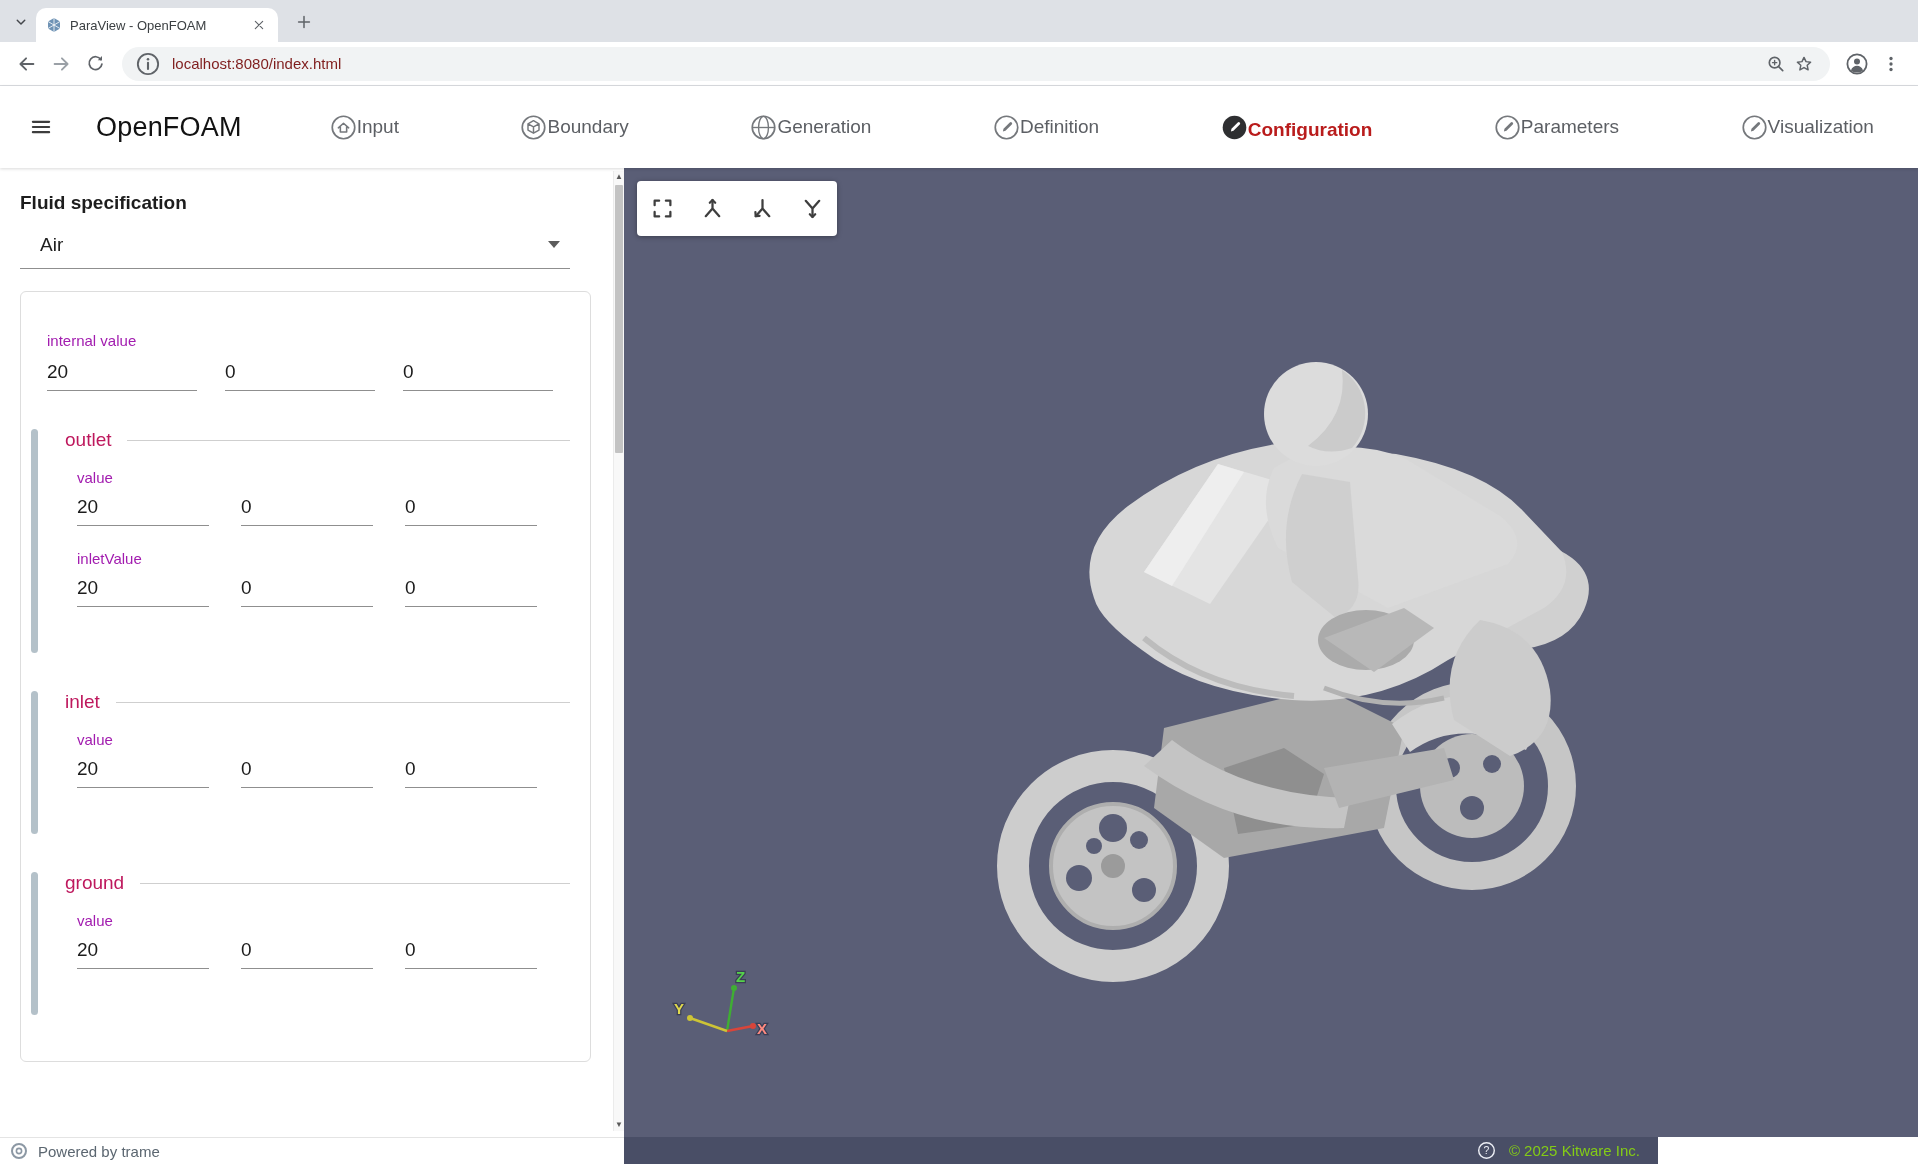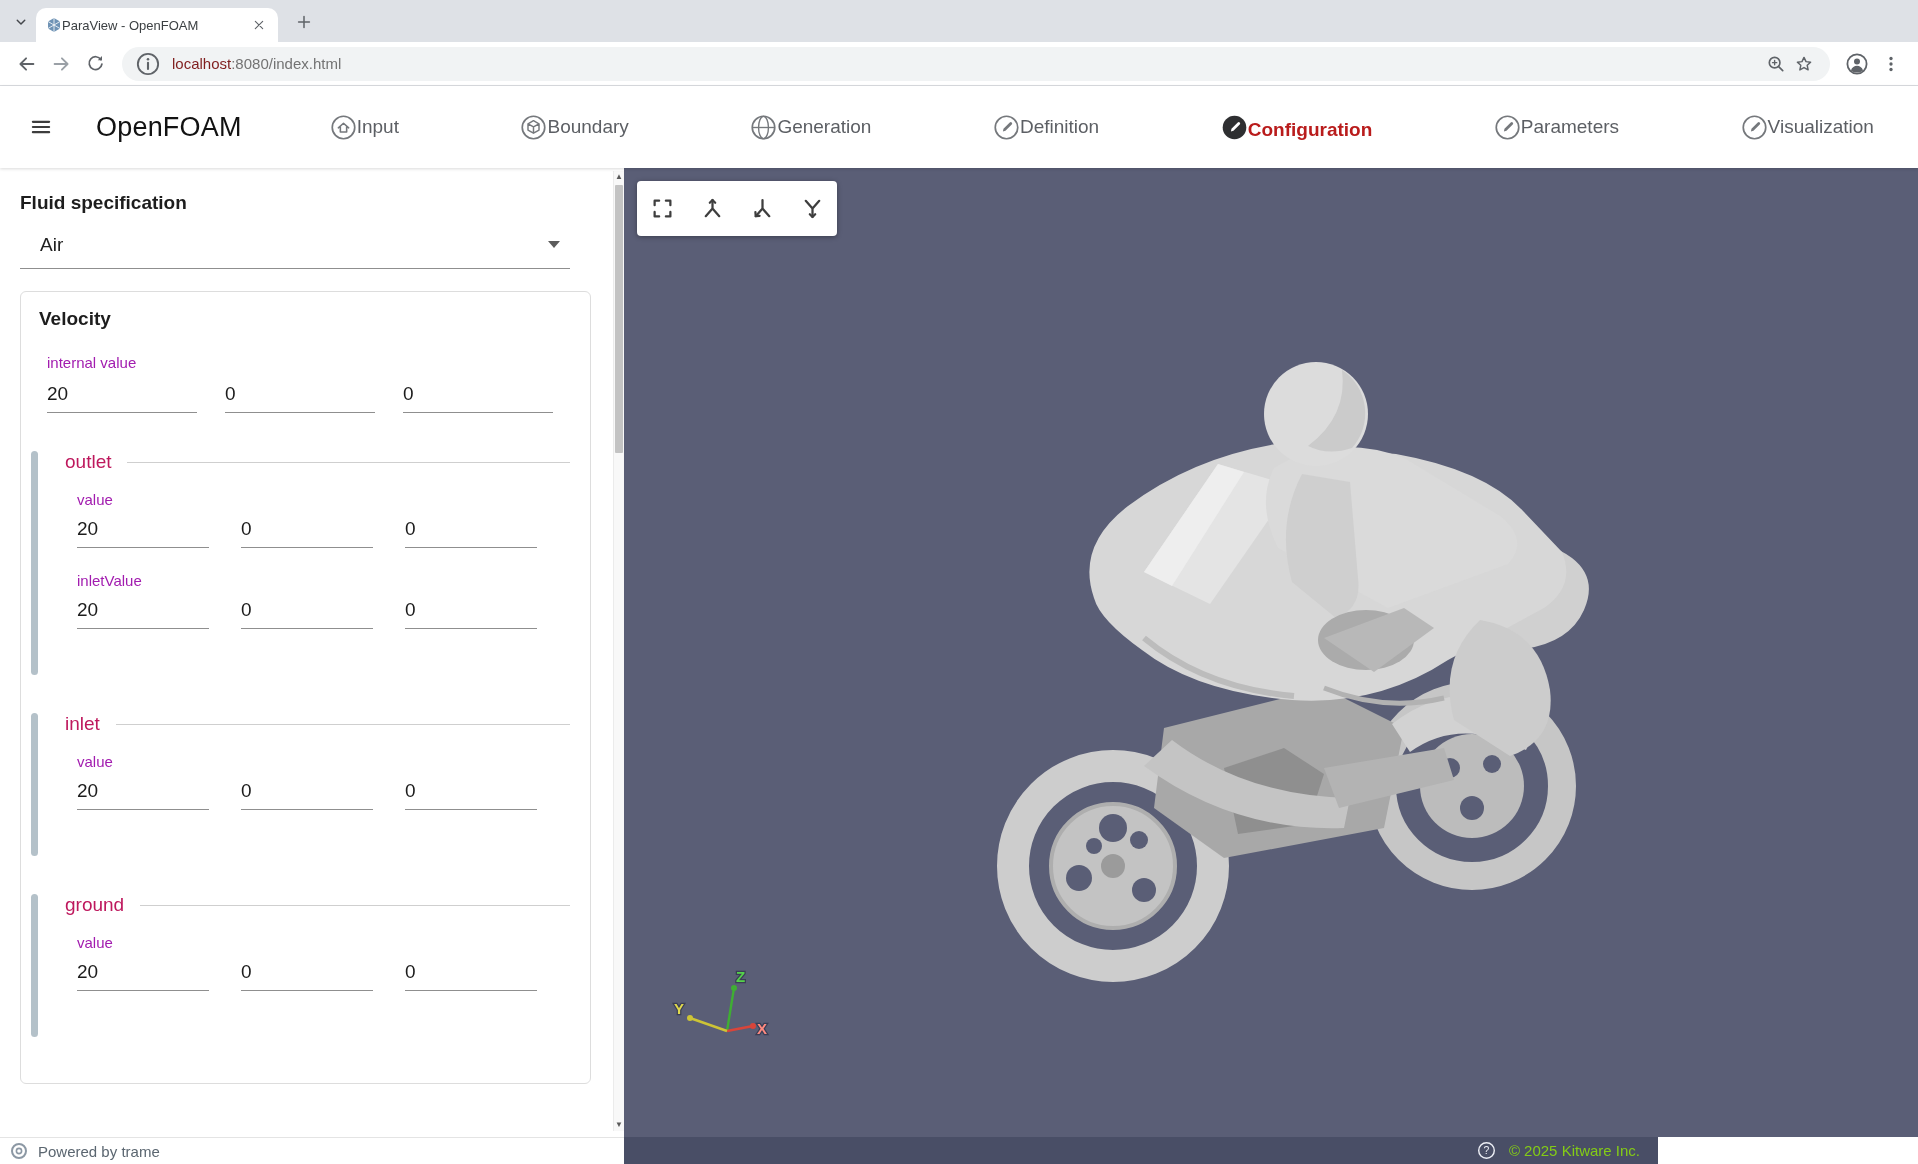--- a/index.html
+++ b/index.html
@@ -6,34 +6,34 @@
   body{width:1918px;height:1164px;position:relative;overflow:hidden;background:#fff;
        font-family:"Liberation Sans",sans-serif;-webkit-font-smoothing:antialiased;}
   svg{display:block;}
 
   
   .tabstrip{position:absolute;left:0;top:0;width:1918px;height:42px;background:#dee1e6;}
   .tab-search{position:absolute;left:8px;top:9px;width:26px;height:26px;border-radius:6px;
       display:flex;align-items:center;justify-content:center;color:#44474c;}
   .tab{position:absolute;left:36px;top:8px;width:242px;height:34px;background:#fff;
       border-radius:10px 10px 0 0;display:flex;align-items:center;padding:0 10px;box-sizing:border-box;}
-  .tab-title{font-size:13px;color:#3c4043;flex:1;white-space:nowrap;overflow:hidden;}
+  .tab-title{font-size:13px;color:#3c4043;margin-left:8px;flex:1;white-space:nowrap;overflow:hidden;}
   .icon-btn{display:flex;align-items:center;justify-content:center;color:#5f6368;}
   .tab-close{width:18px;height:18px;}
   .newtab{position:absolute;left:292px;top:10px;width:24px;height:24px;color:#5f6368;
       display:flex;align-items:center;justify-content:center;}
   .toolbar{position:absolute;left:0;top:42px;width:1918px;height:44px;background:#fff;
       border-bottom:1px solid #dadce0;display:flex;align-items:center;box-sizing:border-box;padding:0 10px;}
   .tbtn{width:34px;height:34px;display:flex;align-items:center;justify-content:center;color:#5f6368;}
   .tbtn.fwd{color:#9aa0a6;}
   .omnibox{flex:1;height:34px;background:#f1f3f4;border-radius:17px;display:flex;align-items:center;
       margin:0 10px;padding:0 12px;min-width:0;}
   .url{font-size:15px;margin-left:10px;flex:1;white-space:nowrap;overflow:hidden;}
   .url .host{color:#7f1d1d;}
-  .url .rest{color:#737373;}
+  .url .rest{color:#7f1d1d;}
   .obtn{width:28px;height:28px;display:flex;align-items:center;justify-content:center;color:#5f6368;}
 
   
   .appbar{position:absolute;left:0;top:86px;width:1918px;height:82px;background:#fff;z-index:6;
       display:flex;align-items:center;box-sizing:border-box;padding:0 26px;box-shadow:0 1px 3px rgba(0,0,0,.15);}
   .burger{width:30px;height:30px;color:#3d3d3d;display:flex;align-items:center;justify-content:center;}
   .apptitle{font-size:27px;font-weight:400;color:#121212;margin-left:40px;letter-spacing:.2px;}
   .nav{flex:1;display:flex;justify-content:space-between;align-items:center;margin-left:88px;margin-right:18px;}
   .nav-item{display:flex;align-items:center;cursor:pointer;}
   .nicon{width:27px;height:27px;color:#75787c;flex:0 0 auto;}
@@ -246,21 +246,20 @@
 
 <div class="sidebar">
   <div class="fluid-label">Fluid specification</div>
 
   <div class="select">
     <span class="select-value">Air</span>
     <span class="select-arrow"></span>
   </div>
 
   <div class="card">
-    <div class="card-title">Velocity</div>
 
     <div class="flabel internal-label">internal value</div>
     <div class="row-internal">
       <input class="fin" value="20" style="">
       <input class="fin" value="0" style="">
       <input class="fin" value="0" style="">
     </div>
 
     <div class="section">
       <div class="shead">

